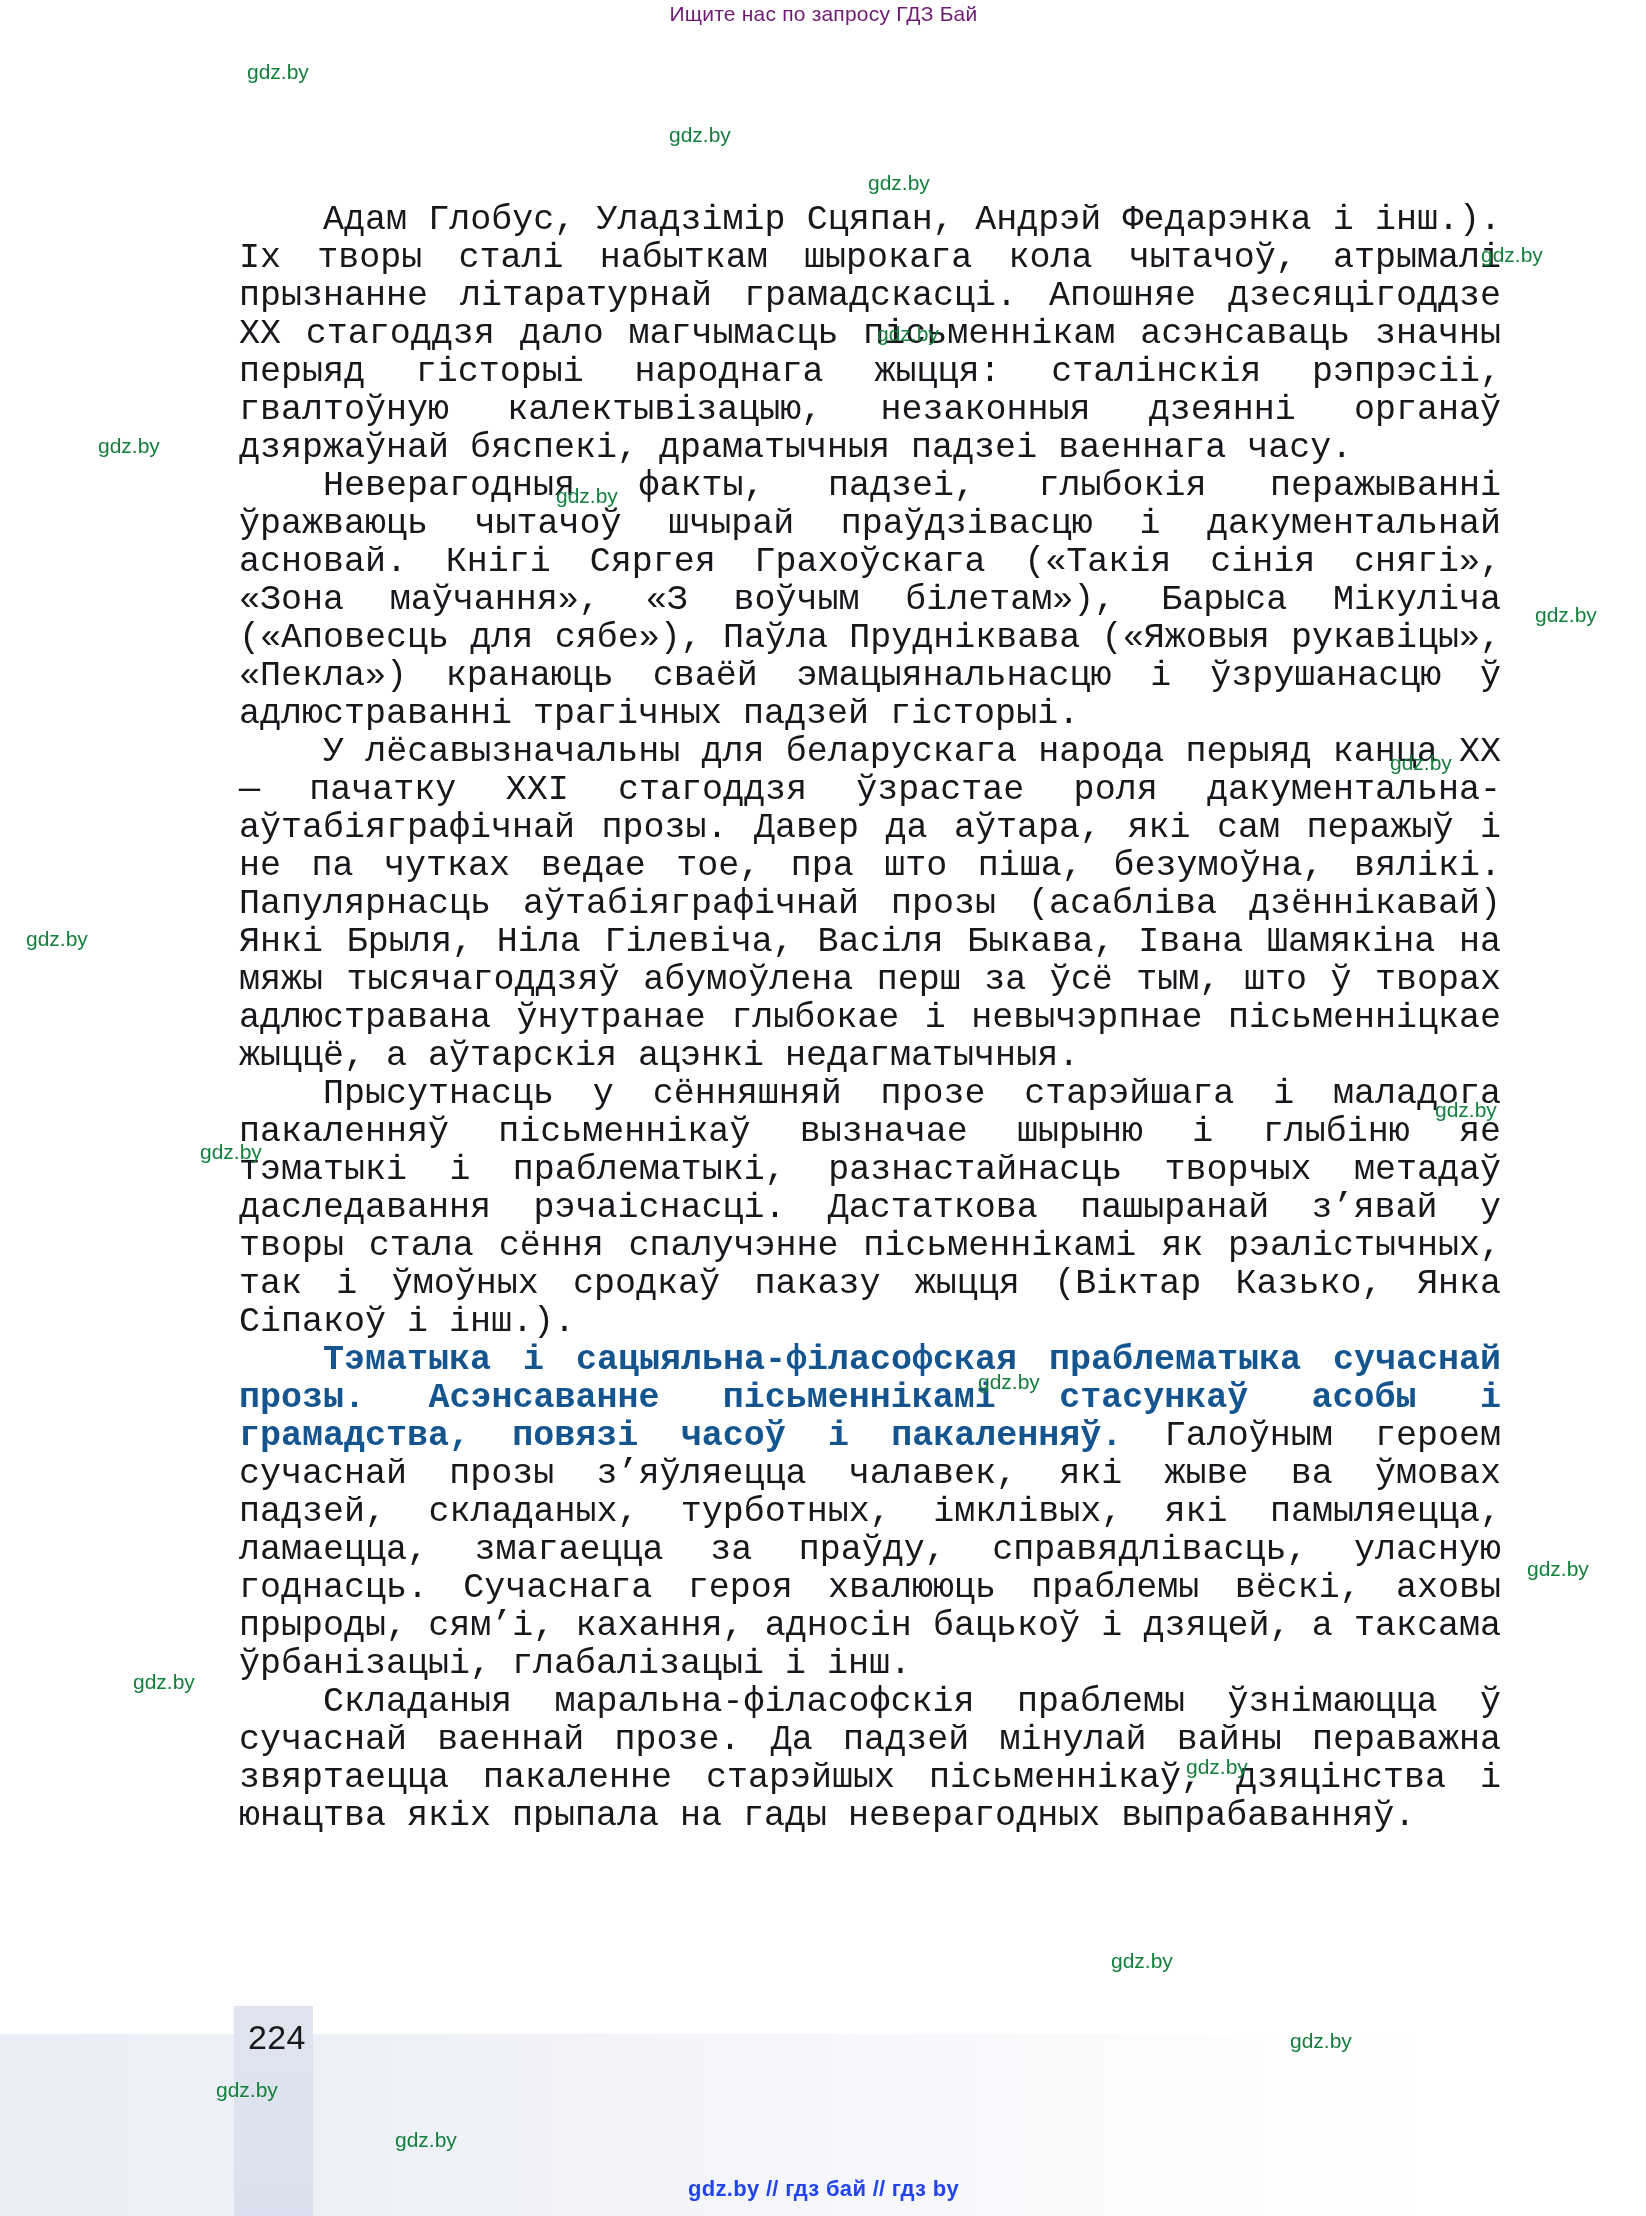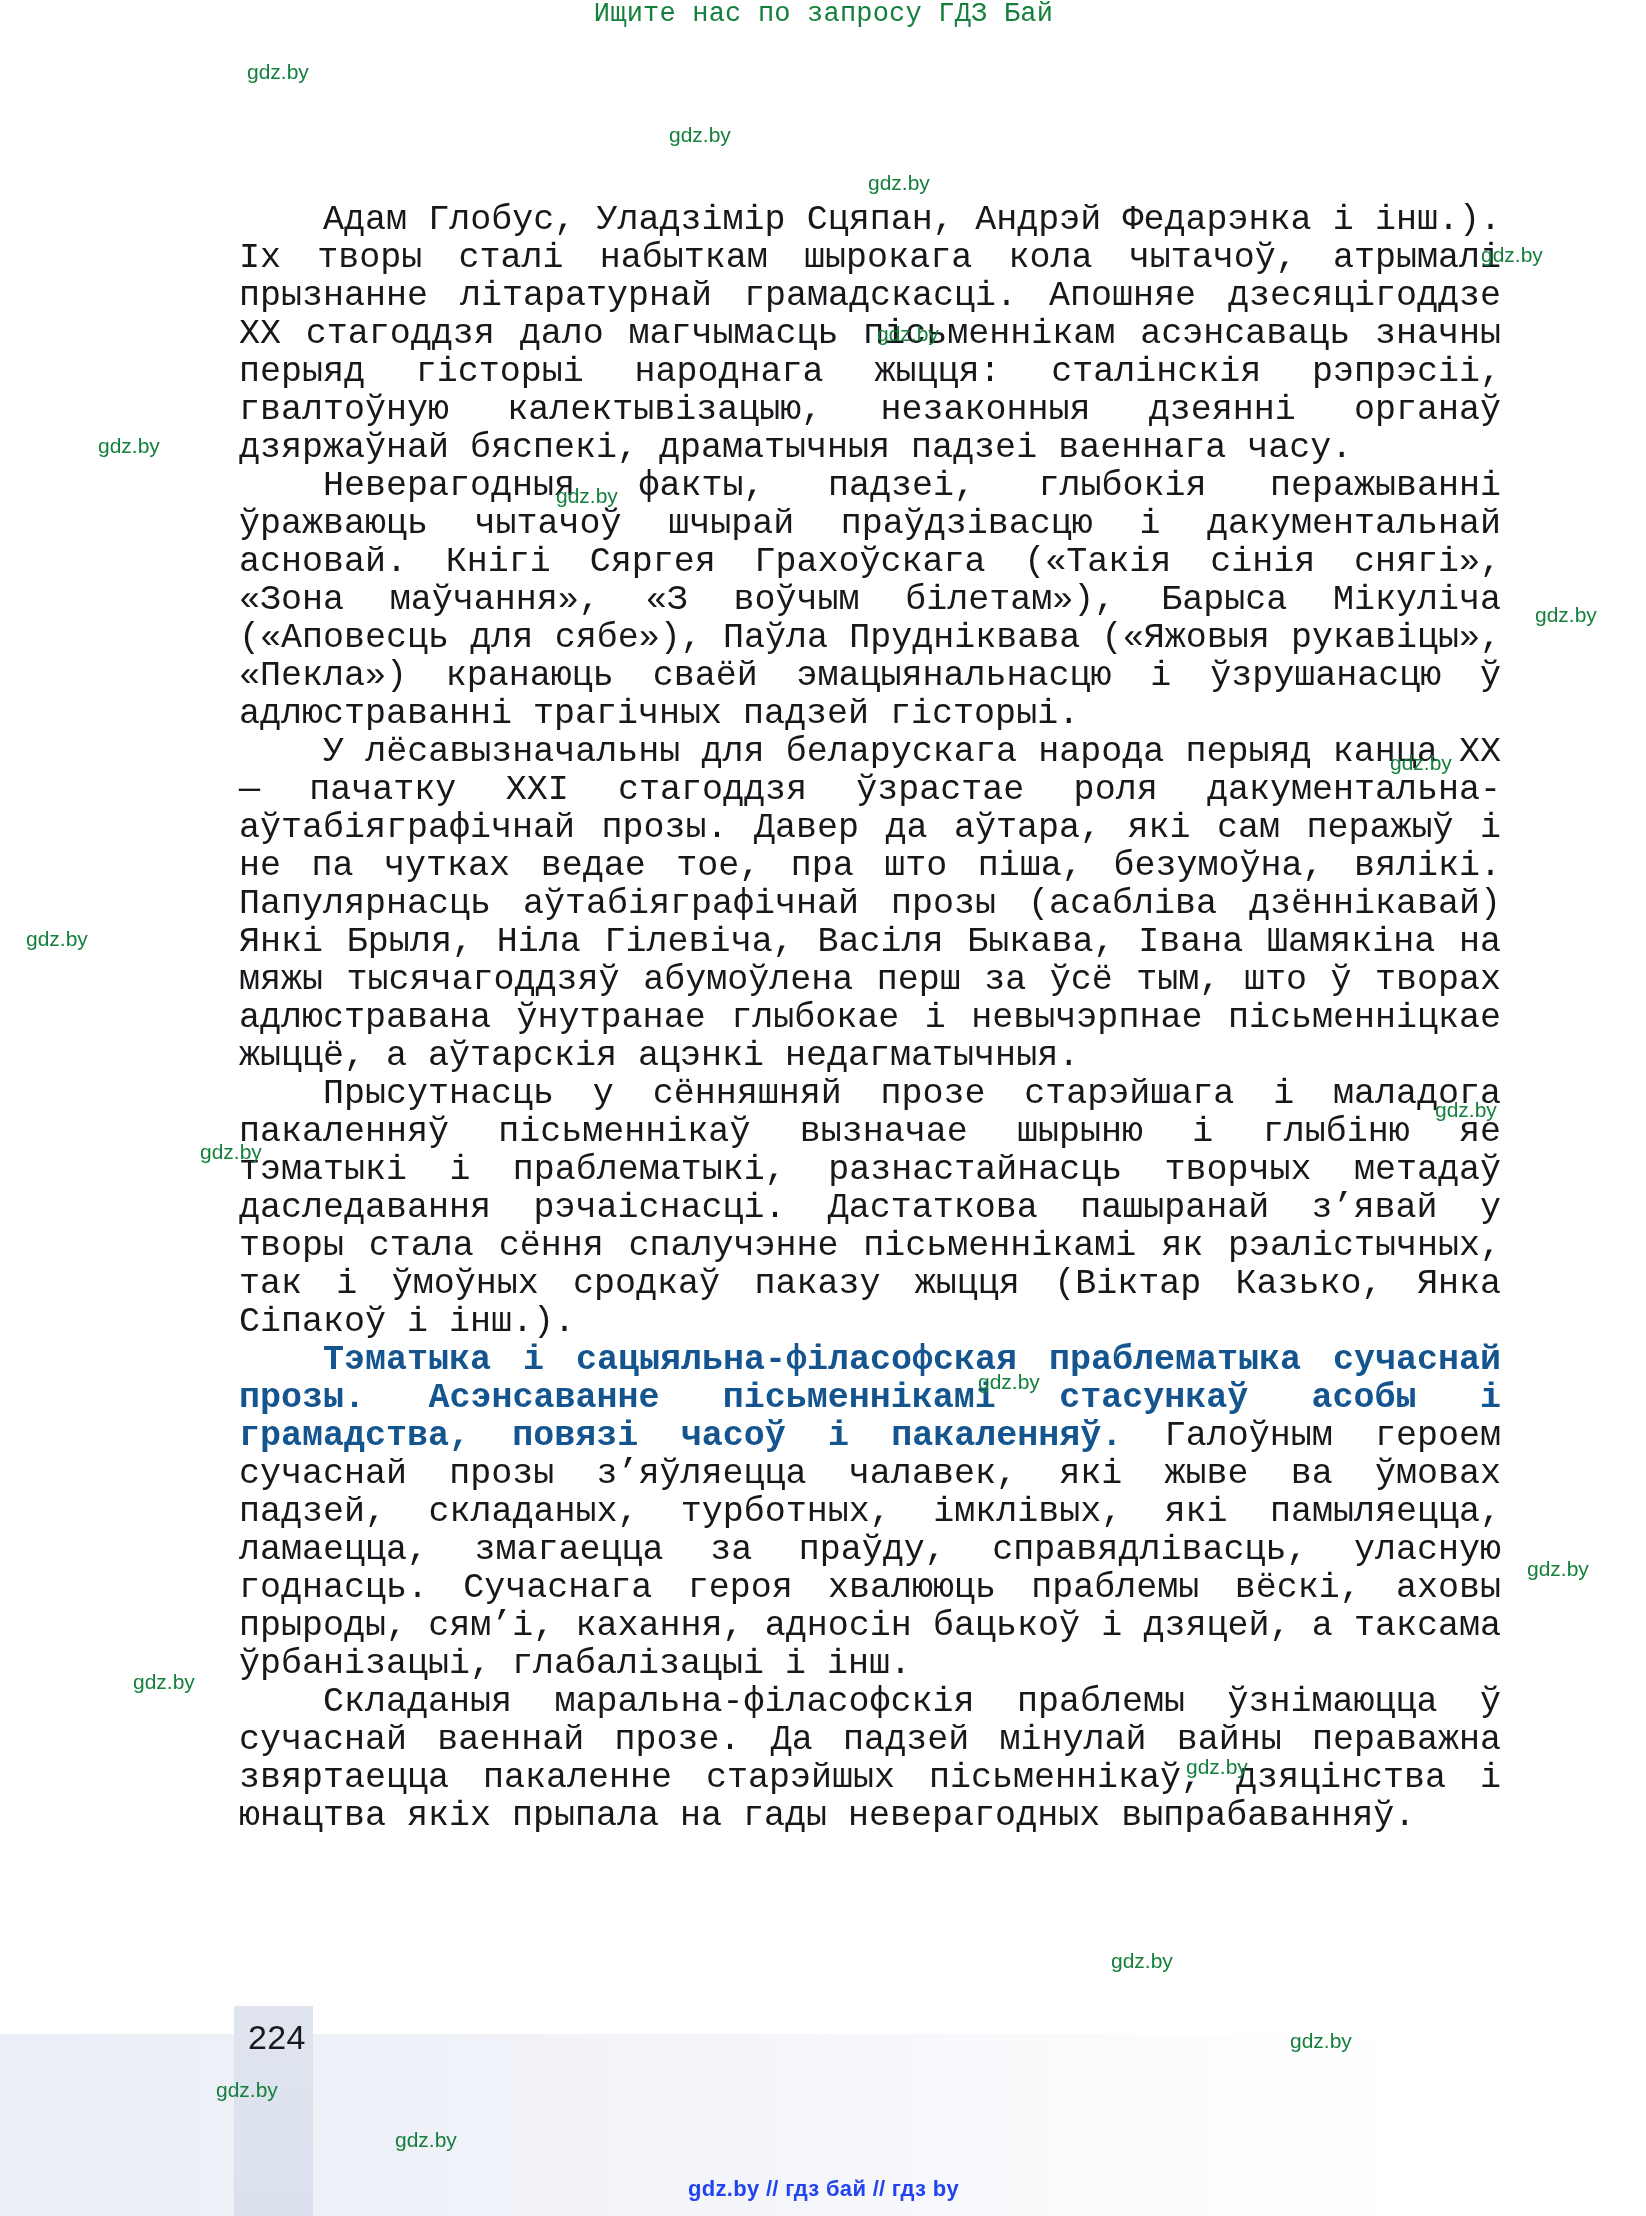--- a/index.html
+++ b/index.html
@@ -21,23 +21,23 @@
     position: absolute;
     top: 0;
     left: 0;
     width: 1647px;
     height: 27px;
     display: flex;
     align-items: center;
     justify-content: center;
   }
   #top-banner .banner-text {
-    font-family: Liberation Mono, monospace;
-    font-size: 27px;
-    color: #15803d;
+    font-family: Liberation Sans, sans-serif;
+    font-size: 21px;
+    color: #701a75;
     letter-spacing: 0.2px;
     white-space: nowrap;
   }
 
   
   #page-sheet {
     position: absolute;
     top: 27px;
     left: 0;
     width: 1647px;

